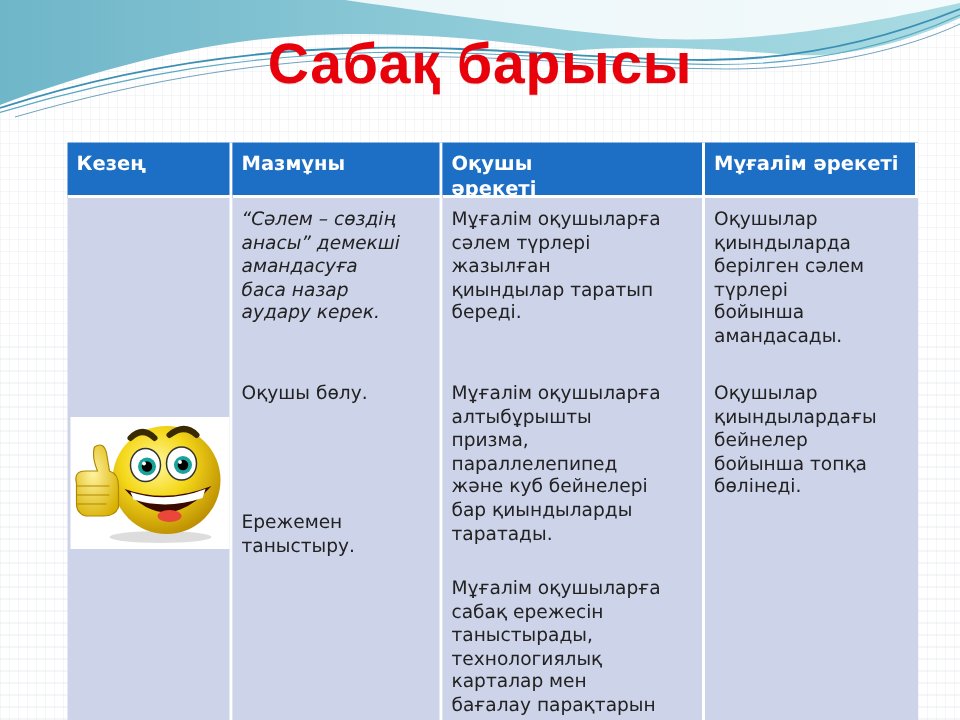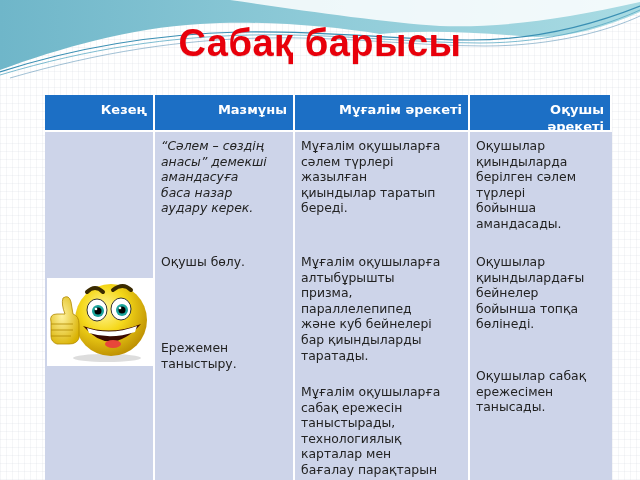--- a/index.html
+++ b/index.html
@@ -23,21 +23,21 @@
     text-shadow: 0 1px 0 rgba(120,0,0,0.15);
   }
   .table {
     position:absolute; left:45px; top:95px; width:567px; height:390px;
     display:grid; grid-template-columns:110px 140px 175px 142px;
     grid-template-rows:37px 1fr; column-gap:0; row-gap:0; z-index:2;
   }
   .th {
     background:#1c6fc5; color:#ffffff; font-weight:bold; font-size:13px;
     padding:6px 6px; line-height:17px; border-right:2px solid #ffffff;
-    border-bottom:2px solid #ffffff; box-sizing:border-box;text-align:right;
+    border-bottom:2px solid #ffffff; box-sizing:border-box;
   }
   .th:last-child { border-right:none; }
   .td {
     background:#cdd4e9; color:#222; font-size:12.4px; line-height:15.6px;
     padding:6px 6px; border-right:2px solid #ffffff; box-sizing:border-box; position:relative;
   }
   .td:last-child { border-right:none; }
   .para { margin:0; white-space:pre-line; }
   .stage-label { position:absolute; left:4px; top:43px; }
   .smiley-box {
@@ -71,23 +71,23 @@
   <path d="M0,72 C80,46 160,34 240,32 C320,30 400,40 470,40 C540,40 600,22 640,6" fill="none" stroke="#3a8fb3" stroke-width="1.2"></path>
   <path d="M0,75 C90,48 170,37 250,35 C330,33 410,43 480,43 C550,43 605,26 640,10" fill="none" stroke="#5aa9c4" stroke-width="0.8"></path>
   <path d="M10,78 C100,52 180,40 260,38 C340,36 415,46 485,46 C555,46 610,30 640,16" fill="none" stroke="#1f6a99" stroke-width="0.6" opacity="0.7"></path>
 </svg>
 
 <div class="title">Сабақ барысы</div>
 
 <div class="table">
   <div class="th"><span class="para">Кезең</span></div>
   <div class="th"><span class="para">Мазмұны</span></div>
-  <div class="th"><span class="para">Мұғалім әрекеті</span></div>
   <div class="th"><span class="para" style="white-space:pre-line">Оқушы
 әрекеті</span></div>
+  <div class="th"><span class="para">Мұғалім әрекеті</span></div>
 
   <div class="td col-stage">
     <div class="smiley-box">
       <svg width="106" height="88" viewBox="0 0 106 88">
         <defs>
           <radialGradient id="face" cx="0.4" cy="0.35" r="0.7">
             <stop offset="0" stop-color="#fff7a0"></stop>
             <stop offset="0.45" stop-color="#f5d81a"></stop>
             <stop offset="1" stop-color="#b98a00"></stop>
           </radialGradient>
@@ -154,17 +154,14 @@
 қиындыларда
 берілген сәлем
 түрлері
 бойынша
 амандасады.</p>
     <p class="para p2">Оқушылар
 қиындылардағы
 бейнелер
 бойынша топқа
 бөлінеді.</p>
-    <p class="para p3">Оқушылар сабақ
-ережесімен
-танысады.</p>
   </div>
 </div>
 
 </body></html>

